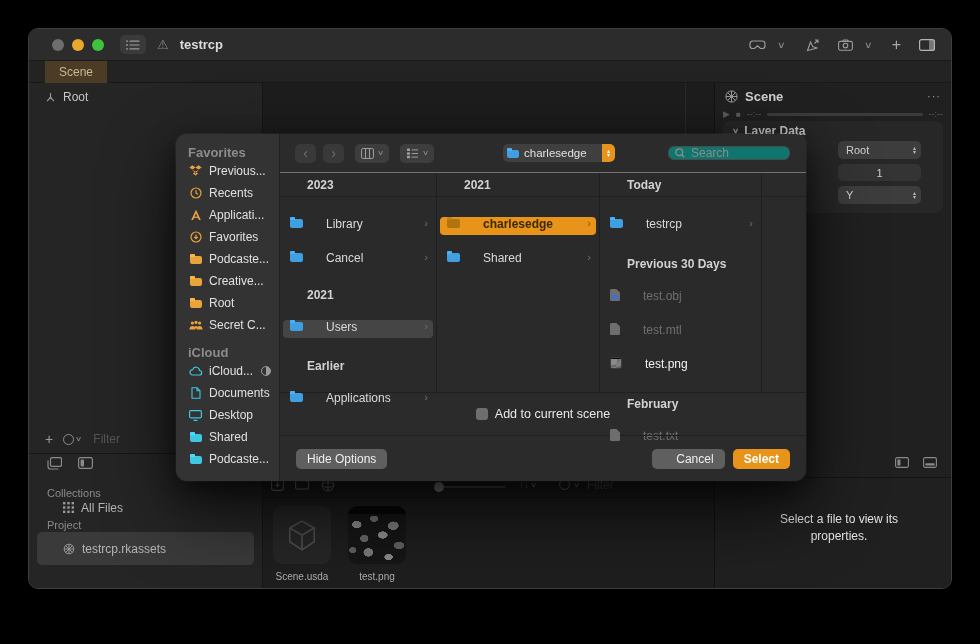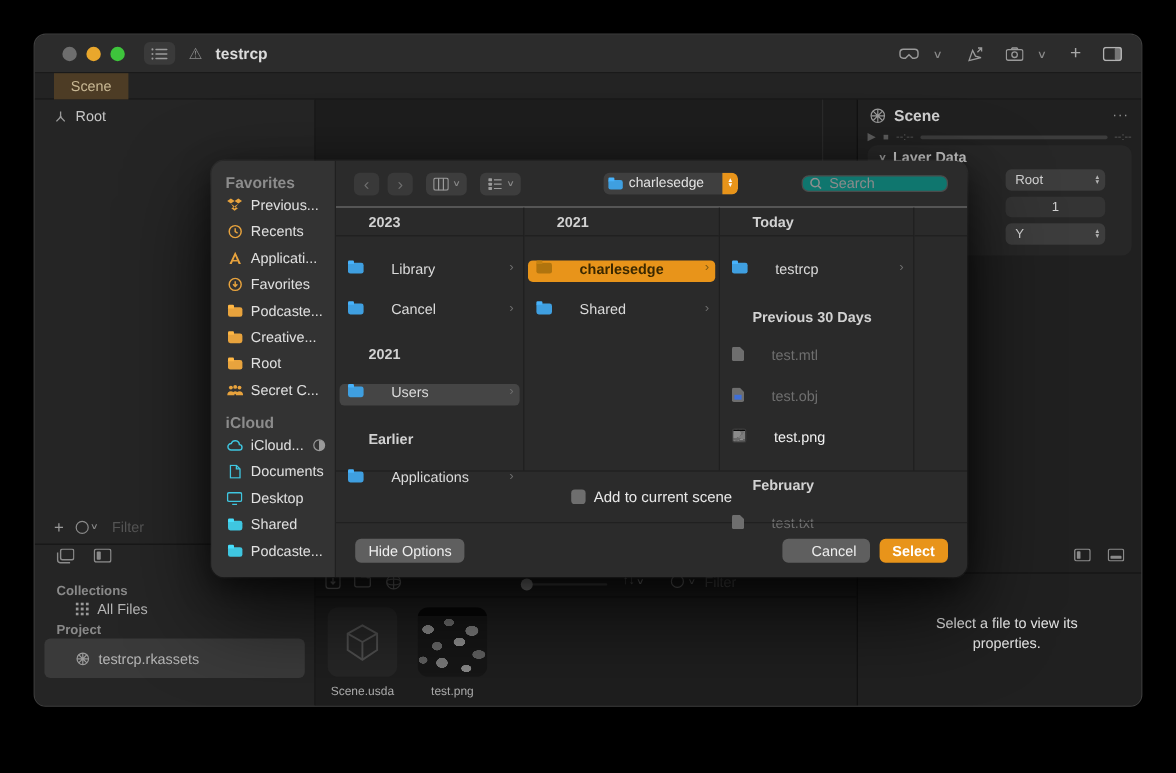--- a/index.html
+++ b/index.html
@@ -35,21 +35,21 @@
   .pl-filterrow { position:absolute; left:0; top:346px; right:0; height:20px; display:flex; align-items:center; padding:0 10px 0 16px; gap:10px; }
   .plus-g { color:#9a9a9a; font-size:14px; }
   .filt-ico { display:flex; align-items:center; gap:2px; color:#8a8a8a; }
   .ring { width:11px; height:11px; border:1.3px solid #8a8a8a; border-radius:50%; display:inline-block; }
   .chev-s { font-size:7px; color:#8a8a8a; transform:scaleX(1.4); }
   .filter-input { background:transparent; border:none; outline:none; width:110px; font-size:12px;
     color:#9a9a9a; font-family:"Liberation Sans",sans-serif; }
   .filter-input::placeholder { color:#555; }
   .pl-div { position:absolute; left:0; top:370px; right:0; height:1px; background:#161616; }
   .pl-icons { position:absolute; left:18px; top:374px; display:flex; gap:16px; color:#8a8a8a; }
-  .lib-head { font-size:11px; font-weight:bold; color:#8a8a8a; padding-left:18px; }
+  .lib-head { font-size:11px; font-weight:normal; color:#8a8a8a; padding-left:18px; }
   .lib-collections { position:absolute; left:0; top:404px; right:0; }
   .lib-row { display:flex; align-items:center; gap:7px; height:17px; padding-left:34px; font-size:12px; color:#b5b5b5; }
   .lib-row-sel { margin:1px 8px; height:33px; padding-left:26px; background:#3a3a3a; border-radius:5px; }
   
   .viewport { position:absolute; left:234px; top:54px; right:237px; bottom:0; background:#1d1d1d; }
   .vp-line { position:absolute; left:656px; top:54px; width:1px; height:70px; background:#2a2a2a; }
   .assets { position:absolute; left:234px; right:237px; top:444px; bottom:0; background:#1e1e1e; border-top:1px solid #141414; }
   .assets-toolbar { position:absolute; left:0; top:2px; right:0; height:18px; display:flex; align-items:center; color:#767676; }
   .assets-divider { position:absolute; left:0; top:23px; right:0; height:1px; background:#141414; }
   .at-ic { position:absolute; top:2px; }
@@ -580,26 +580,26 @@
         <div class="fcol" style="width:162px">
           <div class="colband">Today</div>
           <div class="colbody">
             <div class="fitem">
               <span class="fold"></span>
               <span class="flabel">testrcp</span>
               <span class="chev">›</span>
             </div>
             <div class="colsec">Previous 30 Days</div>
             <div class="fitem dim">
+              <span class="page obj"></span>
+              <span class="flabel">test.obj</span>
+            </div>
+            <div class="fitem dim">
               <span class="page"></span>
               <span class="flabel">test.mtl</span>
-            </div>
-            <div class="fitem dim">
-              <span class="page obj"></span>
-              <span class="flabel">test.obj</span>
             </div>
             <div class="fitem bright">
               <span class="texmini texture"></span>
               <span class="flabel">test.png</span>
             </div>
             <div class="colsec">February</div>
             <div class="fitem dim">
               <span class="page"></span>
               <span class="flabel">test.txt</span>
             </div>

